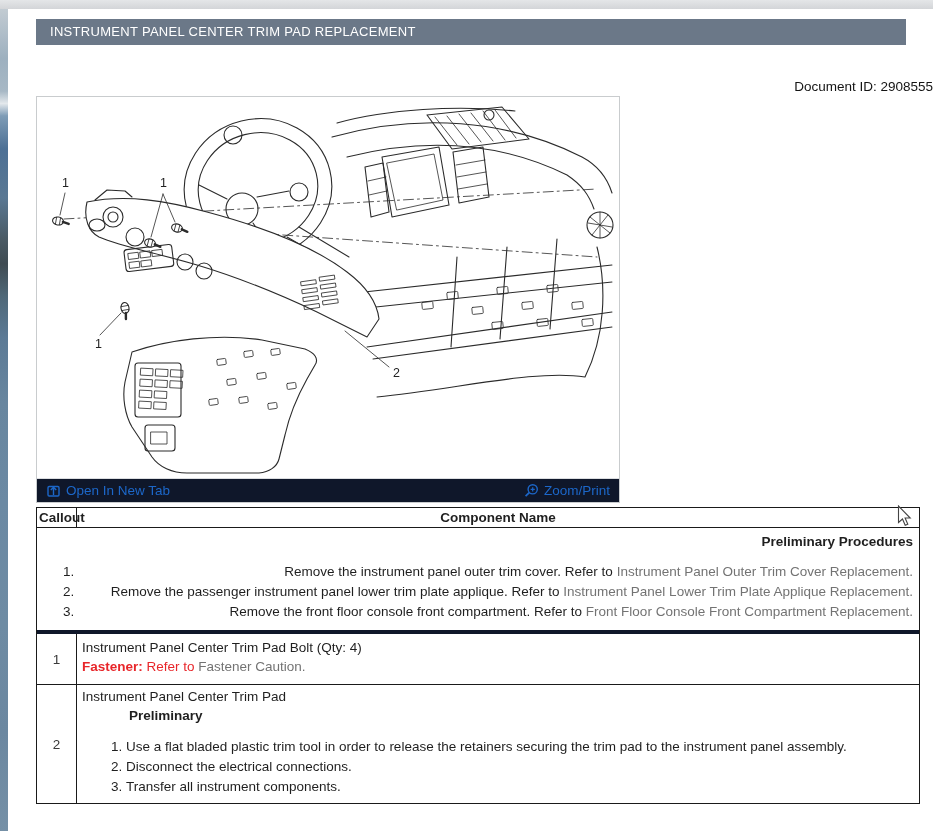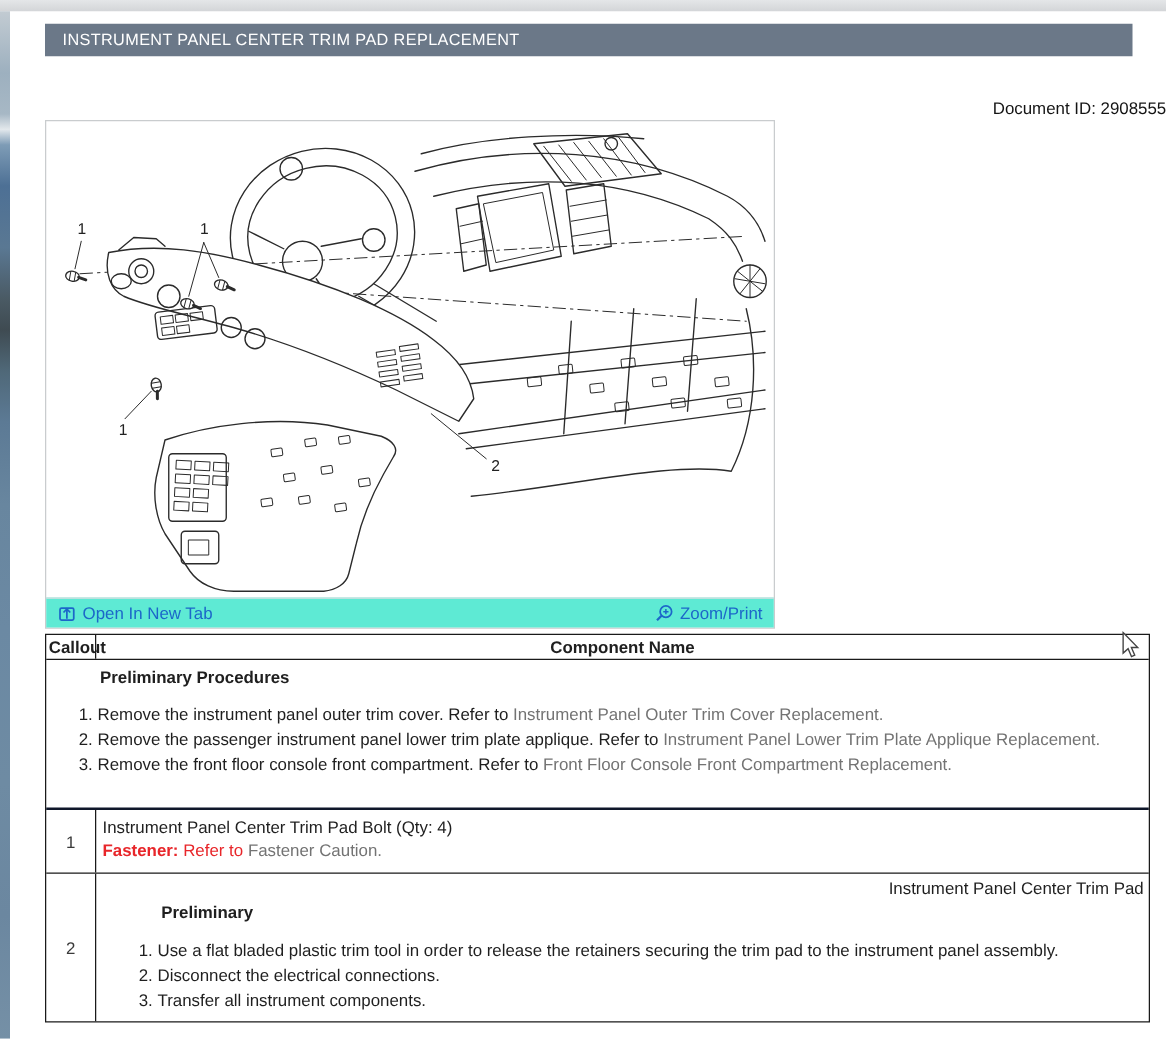--- a/index.html
+++ b/index.html
@@ -15,43 +15,43 @@
 
   .title-bar { position:absolute; left:36px; top:19px; width:870px; height:26px;
                background:#6b7888; color:#fff; font-size:13px; letter-spacing:.3px;
                line-height:26px; padding-left:14px; white-space:nowrap; }
 
   .doc-id { position:absolute; top:79px; right:0; font-size:13.5px; color:#141414; }
 
   .figure-frame { position:absolute; left:36px; top:96px; width:584px; height:407px;
                   border:1px solid #c9ccce; background:#fff; }
   .figure-canvas { width:582px; height:381px; }
-  .figure-toolbar { width:582px; height:24px; background:#5eead4; border-top:1px solid #dcdee1;
+  .figure-toolbar { width:582px; height:24px; background:#0f172a; border-top:1px solid #dcdee1;
                     display:flex; align-items:center; justify-content:space-between; padding:0 9px; }
   .fig-link { display:flex; align-items:center; gap:5px; color:#1c67c9; font-size:13.5px; cursor:pointer; }
   .fig-link svg { display:block; }
 
   .tbl { position:absolute; left:36px; top:507px; width:884px; border:1px solid #1a1a1a; background:#fff;
          font-size:13.5px; }
   .tr { display:flex; }
   .tr-head { height:20px; border-bottom:1px solid #1a1a1a; }
   .th-callout { width:40px; border-right:1px solid #1a1a1a; font-weight:bold; font-size:13.5px;
                 line-height:19px; padding-left:2px; }
   .th-comp { flex:1; font-weight:bold; text-align:center; line-height:19px; }
-  .prelim-cell { width:100%; padding:2px 6px 24px 0; border-bottom:2px solid #0f172a; }
+  .prelim-cell { width:100%; padding:2px 6px 8px 0; border-bottom:4px solid #0f172a;text-align:right; }
   .prelim-heading { font-weight:bold; margin:2px 0 0 43px; line-height:20px; }
   ol.steps { margin:10px 0 0 0; padding-left:41px; }
   ol.steps li { line-height:20px; }
   .callout-cell { width:40px; border-right:1px solid #1a1a1a; display:flex; align-items:center;
                   justify-content:center; color:#3a3a3a; }
   .row-1 { border-bottom:1px solid #1a1a1a; }
   .rowcell-1 { flex:1; padding:4px 4px 8px 5px; }
   .rowcell-1 .line { line-height:19px; }
   .rowcell-2 { flex:1; padding:3px 4px 6px 5px; }
-  .row2-title { line-height:18px;text-align:right; }
+  .row2-title { line-height:18px; }
   .proc-heading { font-weight:bold; margin:1px 0 0 47px; line-height:18px; }
   ol.steps2 { margin:12px 0 0 0; padding-left:44px; }
   ol.steps2 li { line-height:20px; }
 
   .link { color:#737373; cursor:pointer; }
   .caution-label { color:#e8262a; font-weight:bold; }
   .caution-text { color:#e8262a; }
 
   .cursor { position:absolute; left:897px; top:505px; pointer-events:none; }
 

